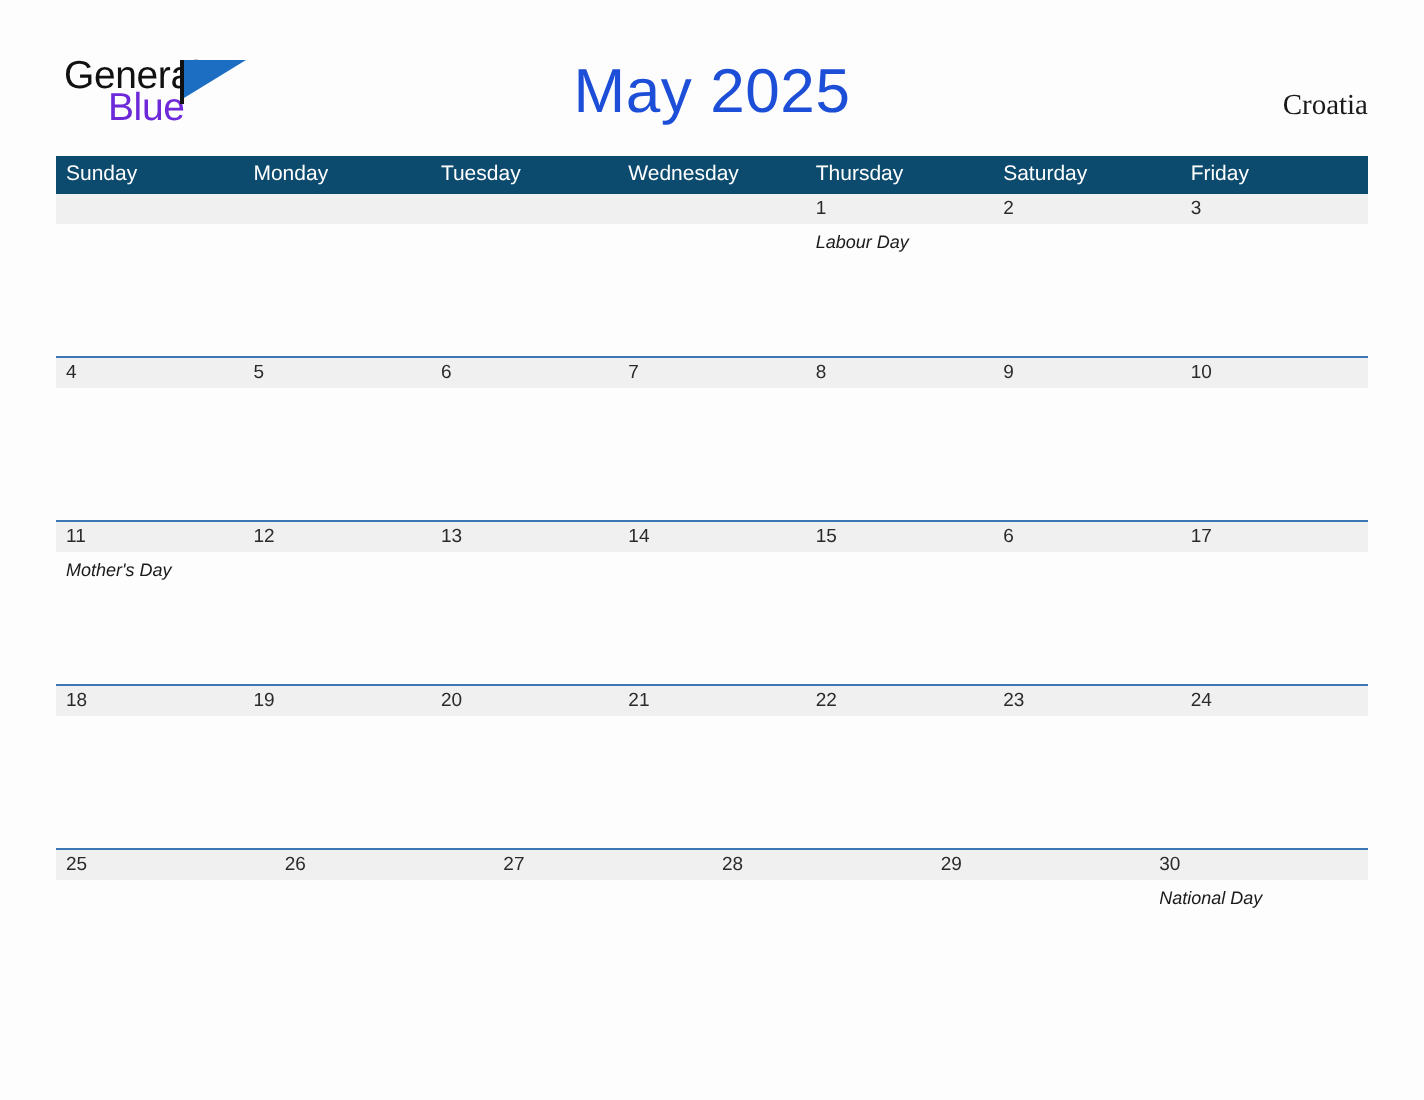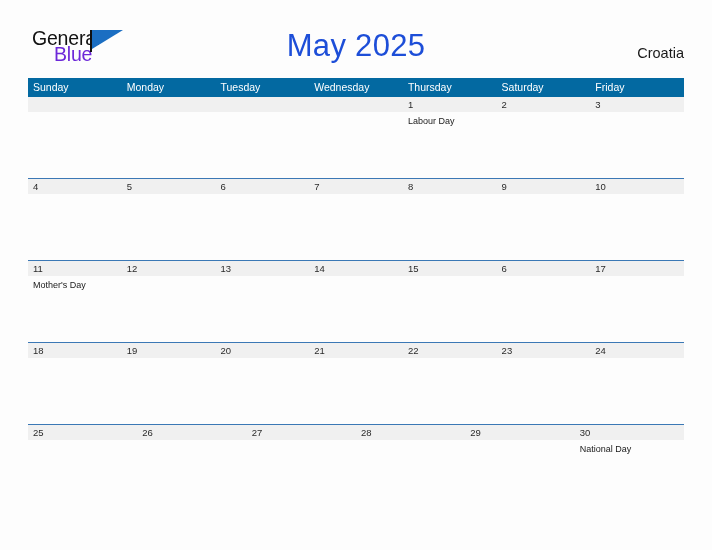--- a/index.html
+++ b/index.html
@@ -94,35 +94,35 @@
     letter-spacing: 0.3px;
     font-family: "Liberation Sans", sans-serif;
   }
 
   .country {
     position: absolute;
     right: 28px;
     top: 45px;
     font-size: 14.5px;
     color: #1a1a1a;
-    font-family: Liberation Sans, sans-serif;
+    font-family: Liberation Serif, serif;
   }
 
   
   .calendar {
     position: absolute;
     left: 28px;
     top: 78px;
     width: 656px;
   }
 
   .weekdays {
     display: flex;
     width: 100%;
-    background: #0369a1;
+    background: #0c4a6e;
     height: 19px;
   }
   .weekday {
     flex: 1 1 0;
     color: #ffffff;
     font-size: 10.5px;
     line-height: 19px;
     padding-left: 5px;
     box-sizing: border-box;
     white-space: nowrap;
@@ -163,20 +163,21 @@
   }
   .events {
     padding: 3px 4px 0 5px;
   }
   .event {
     font-size: 9px;
     line-height: 12px;
     color: #1a1a1a;
     white-space: nowrap;
     overflow: hidden;
+    font-style: italic;
   }
 </style>
 </head>
 <body>
 
 <div class="page">
 
   <div class="header">
 
     <div class="logo">

